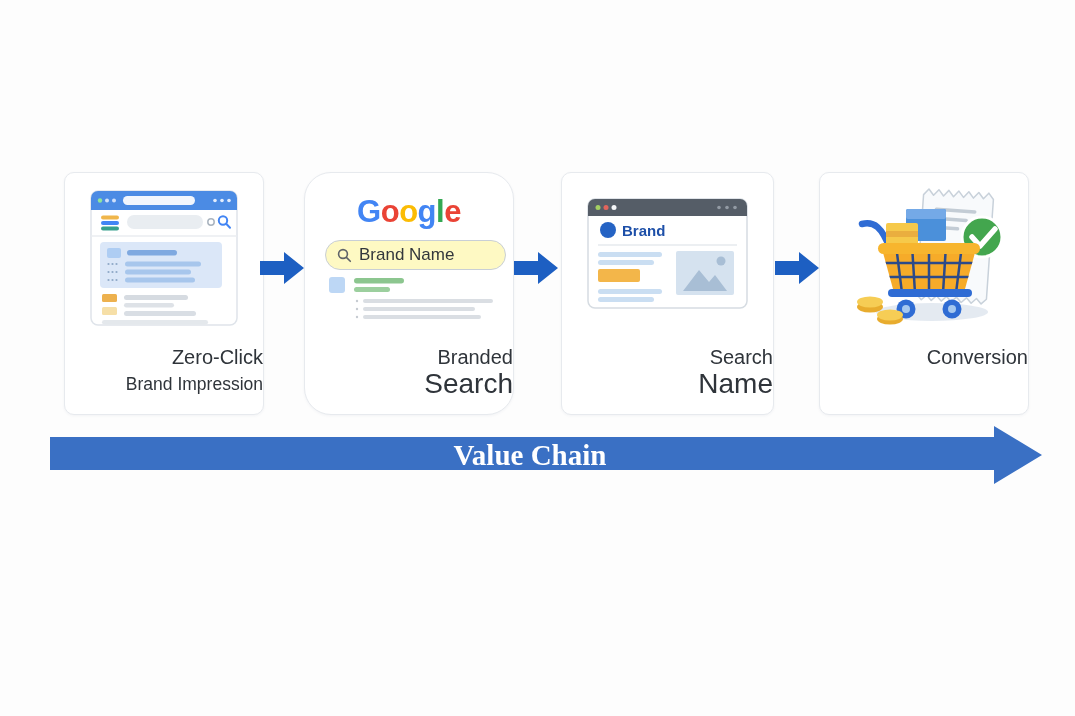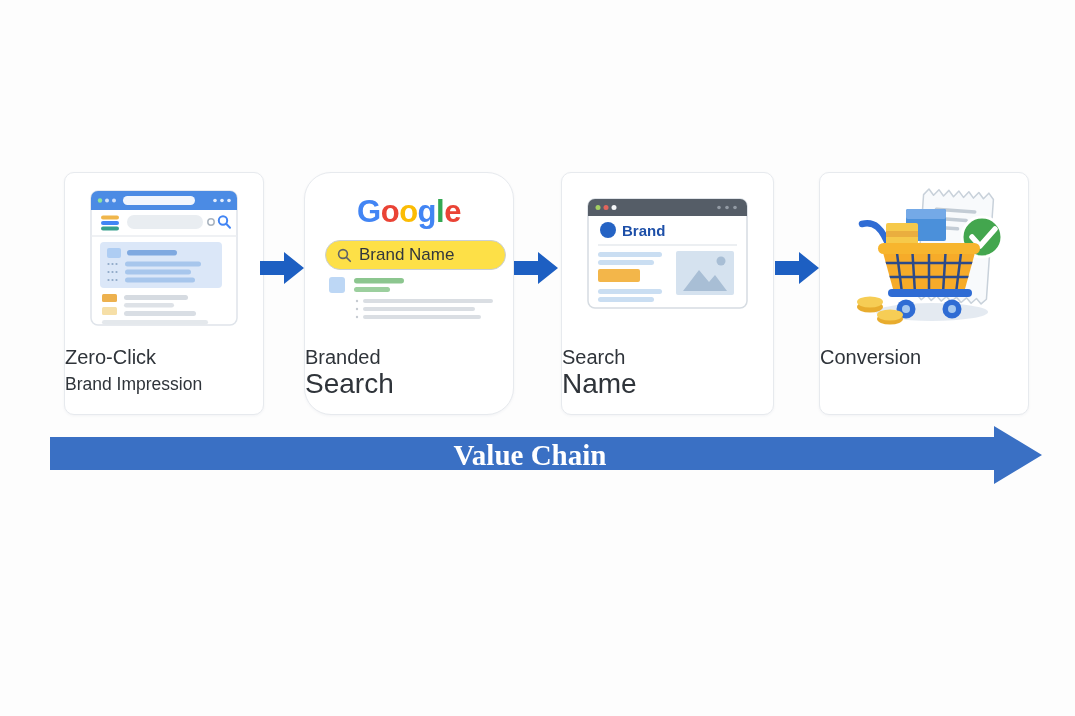--- a/index.html
+++ b/index.html
@@ -9,35 +9,35 @@
   }
   .card{
     position:absolute;top:172px;height:241px;background:#ffffff;
     border:1px solid #e7eaee;border-radius:10px;
     box-shadow:0 1px 3px rgba(40,60,90,0.05);
   }
   #card-0{left:64px;width:198px;}
   #card-1{left:304px;width:208px;border-radius:27px;}
   #card-2{left:561px;width:211px;}
   #card-3{left:819px;width:208px;}
-  .labels{position:absolute;top:171px;left:0;width:100%;text-align:left;color:#2f343a;}
+  .labels{position:absolute;top:171px;left:0;width:100%;text-align:right;color:#2f343a;}
   .l1{font-size:20px;line-height:27px;}
   .l2{font-size:28px;line-height:26px;}
   .l2.small{font-size:17.5px;}
   .illus{position:absolute;}
   #card-0 .illus{top:16px;left:24px;}
   #card-2 .illus{top:24px;left:24px;}
   #card-3 .illus{top:12px;left:24px;}
   .glogo{
     position:absolute;top:22px;left:0;width:100%;text-align:center;
     font-size:31px;font-weight:bold;letter-spacing:-0.5px;line-height:34px;
   }
   .gsearch{
     position:absolute;top:67px;left:20px;width:168px;height:28px;
-    border:1.5px solid #c9cfd6;border-radius:15px;background:#fde047;
+    border:1.5px solid #c9cfd6;border-radius:15px;background:#fef9c3;
     display:flex;align-items:center;padding-left:11px;gap:7px;
   }
   .gsearch span{font-size:17px;color:#33373c;}
   .gresults{position:absolute;top:102px;left:0;}
   .conn{position:absolute;top:249px;}
   #conn-0{left:260px;}
   #conn-1{left:514px;}
   #conn-2{left:775px;}
   .vc{position:absolute;left:50px;top:426px;width:992px;height:58px;}
   .vc-label{

